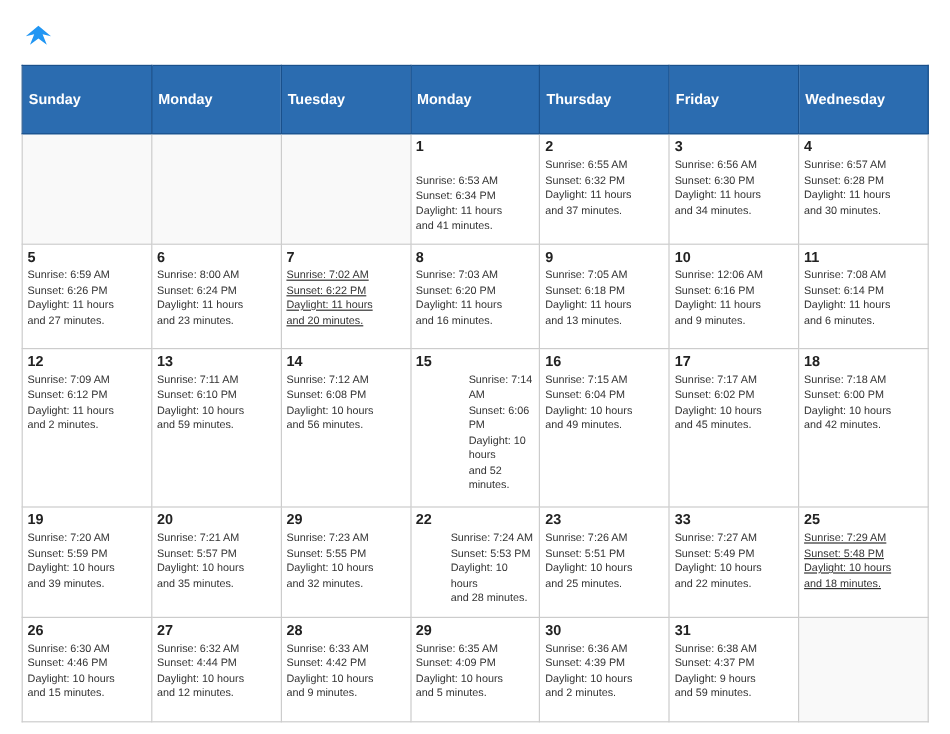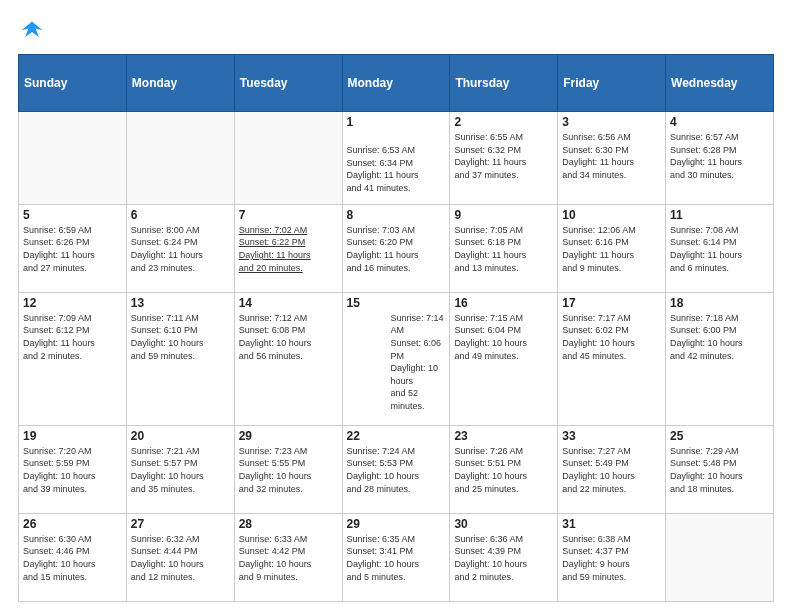--- a/index.html
+++ b/index.html
@@ -278,42 +278,42 @@
           </td>
           <td>
             <span class="day-num">29</span>
             <div class="cell-info" style="white-space: pre-line;">Sunrise: 7:23 AM
 Sunset: 5:55 PM
 Daylight: 10 hours
 and 32 minutes.</div>
           </td>
           <td>
             <span class="day-num">22</span>
-            <div class="cell-info" style="white-space: pre-line;">Sunrise: 7:24 AM
+            <div class="cell-info" style="white-space: pre-line; margin-left: 29px;">Sunrise: 7:24 AM
 Sunset: 5:53 PM
 Daylight: 10 hours
 and 28 minutes.</div>
           </td>
           <td>
             <span class="day-num">23</span>
             <div class="cell-info" style="white-space: pre-line;">Sunrise: 7:26 AM
 Sunset: 5:51 PM
 Daylight: 10 hours
 and 25 minutes.</div>
           </td>
           <td>
             <span class="day-num">33</span>
             <div class="cell-info" style="white-space: pre-line;">Sunrise: 7:27 AM
 Sunset: 5:49 PM
 Daylight: 10 hours
 and 22 minutes.</div>
           </td>
           <td>
             <span class="day-num">25</span>
-            <div class="cell-info" style="white-space: pre-line;">Sunrise: 7:29 AM
+            <div class="cell-info" style="white-space: pre-line; text-decoration: underline;">Sunrise: 7:29 AM
 Sunset: 5:48 PM
 Daylight: 10 hours
 and 18 minutes.</div>
           </td>
         </tr>
         <tr>
           <td>
             <span class="day-num">26</span>
             <div class="cell-info" style="white-space: pre-line;">Sunrise: 6:30 AM
 Sunset: 4:46 PM
@@ -330,21 +330,21 @@
           <td>
             <span class="day-num">28</span>
             <div class="cell-info" style="white-space: pre-line;">Sunrise: 6:33 AM
 Sunset: 4:42 PM
 Daylight: 10 hours
 and 9 minutes.</div>
           </td>
           <td>
             <span class="day-num">29</span>
             <div class="cell-info" style="white-space: pre-line;">Sunrise: 6:35 AM
-Sunset: 3:41 PM
+Sunset: 4:09 PM
 Daylight: 10 hours
 and 5 minutes.</div>
           </td>
           <td>
             <span class="day-num">30</span>
             <div class="cell-info" style="white-space: pre-line;">Sunrise: 6:36 AM
 Sunset: 4:39 PM
 Daylight: 10 hours
 and 2 minutes.</div>
           </td>

